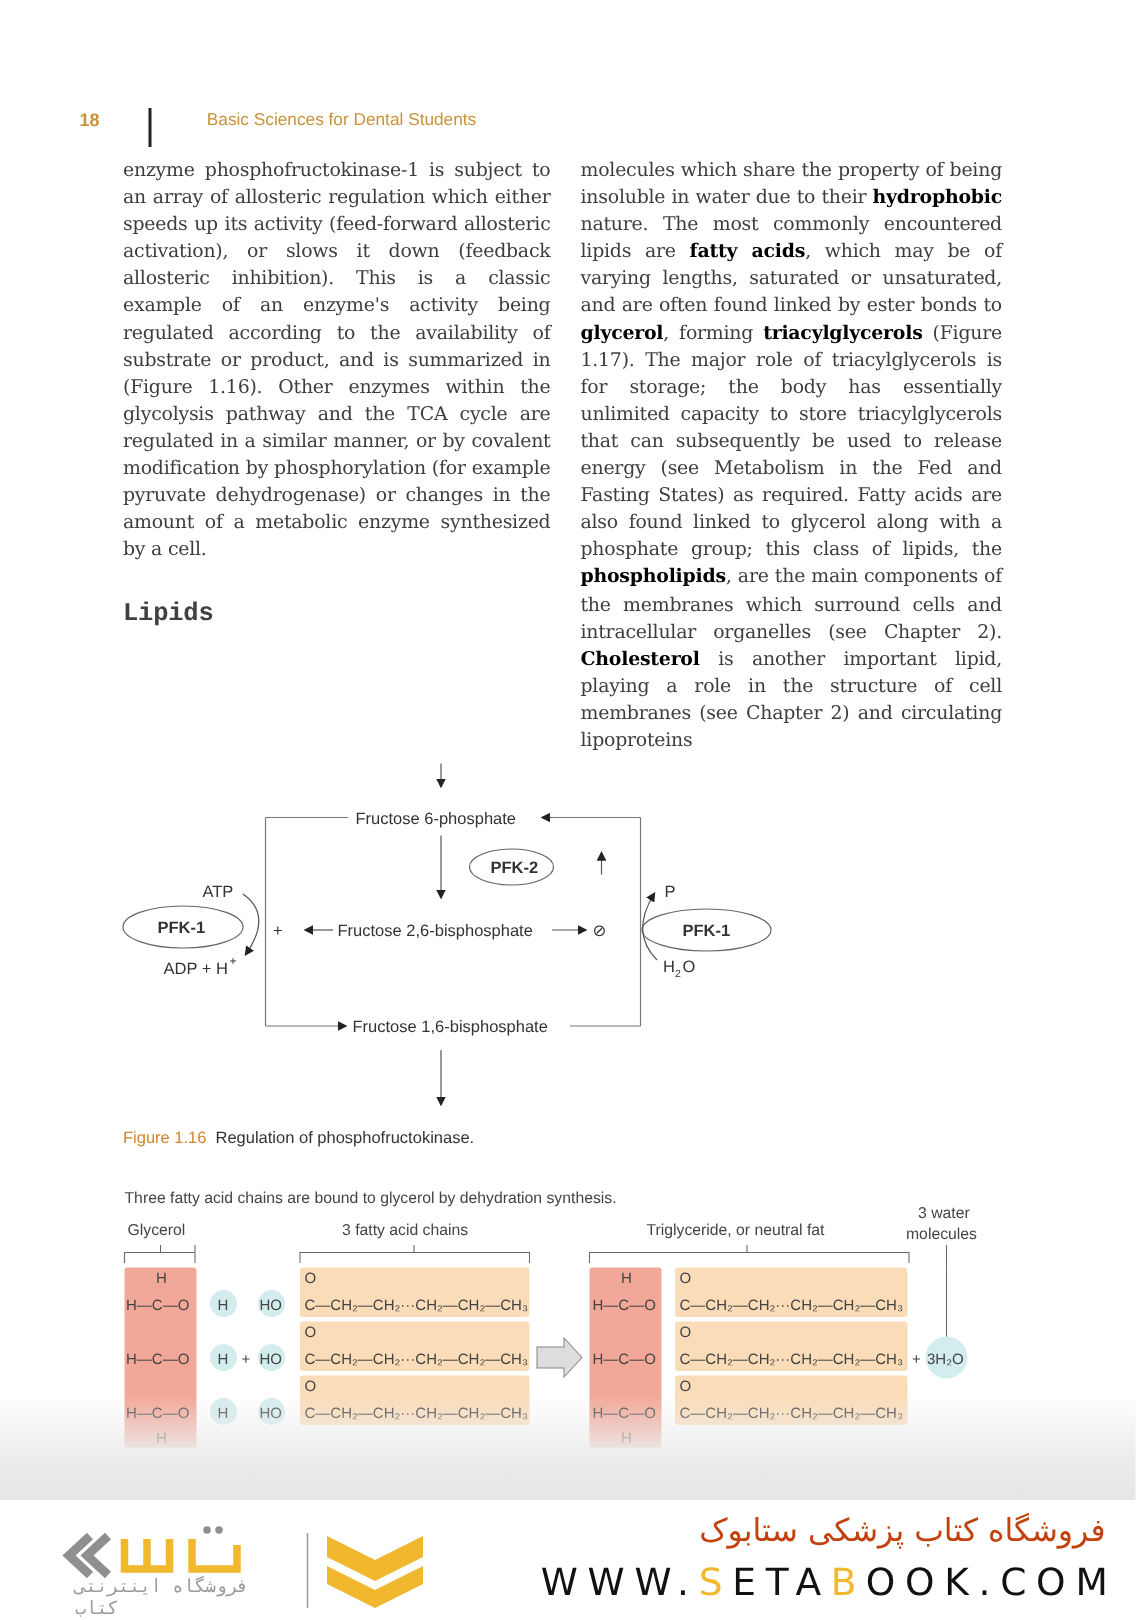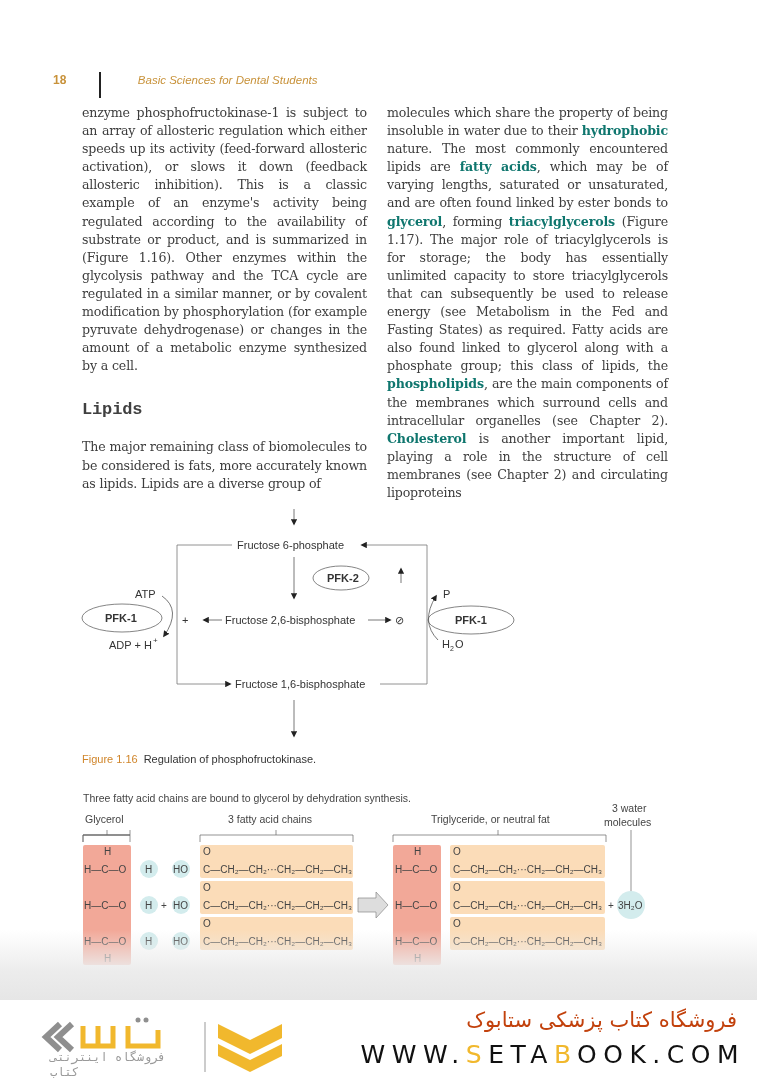--- a/index.html
+++ b/index.html
@@ -18,32 +18,32 @@
   .running-head {
     position: absolute; left: 53px; top: 72px; height: 26px;
     display: flex; align-items: flex-start; gap: 28px;
   }
   .page-num {
     font-family: "Liberation Sans", sans-serif; font-weight: bold; font-size: 12px;
     color: #c8923a; padding-right: 5px; line-height: 16px;
   }
   .head-rule { width: 1.5px; height: 26px; background: #222; margin-right: 9px; }
   .head-title {
-    font-family: "Liberation Sans", sans-serif; font-style: italic; font-size: 11.5px;
+    font-family: "Liberation Sans", sans-serif; font-size: 11.5px;
     color: #c8923a; line-height: 16px;
   }
   .col {
     position: absolute; top: 104px; width: 285px;
     font-size: 12.6px; line-height: 18.1px; text-align: justify;
     color: #3d3d3d; letter-spacing: -0.15px;
   }
   .col-left { left: 82px; }
   .col-right { left: 387px; width: 281px; }
   .col p { margin: 0; }
-  .col b { color: #0f766e; }
+  .col b { color: #000000; }
   .section-heading {
     font-family: Liberation Mono, monospace; font-weight: bold; font-size: 17px;
     color: #404040; margin: 25px 0 18px 0; line-height: 20px;
   }
   .diagram { position: absolute; left: 0; top: 0; }
   .caption {
     position: absolute; font-family: "Liberation Sans", sans-serif; font-size: 11px; color: #333;
   }
   .caption .fig-label { color: #d0852a; font-weight: normal; margin-right: 6px; }
   .footer-banner {
@@ -71,21 +71,20 @@
 
   <div class="running-head">
     <span class="page-num">18</span>
     <span class="head-rule"></span>
     <span class="head-title">Basic Sciences for Dental Students</span>
   </div>
 
   <div class="col col-left">
     <p>enzyme phosphofructokinase-1 is subject to an array of allosteric regulation which either speeds up its activity (feed-forward allosteric activation), or slows it down (feedback allosteric inhibition). This is a classic example of an enzyme's activity being regulated according to the availability of substrate or product, and is summarized in (Figure 1.16). Other enzymes within the glycolysis pathway and the TCA cycle are regulated in a similar manner, or by covalent modification by phosphorylation (for example pyruvate dehydrogenase) or changes in the amount of a metabolic enzyme synthesized by a cell.</p>
     <div class="section-heading">Lipids</div>
-    <p>The major remaining class of biomolecules to be considered is fats, more accurately known as lipids. Lipids are a diverse group of</p>
   </div>
 
   <div class="col col-right">
     <p><span>molecules which share the property of being insoluble in water due to their </span><b>hydrophobic</b><span> nature. The most commonly encountered lipids are </span><b>fatty acids</b><span>, which may be of varying lengths, saturated or unsaturated, and are often found linked by ester bonds to </span><b>glycerol</b><span>, forming </span><b>triacylglycerols</b><span> (Figure 1.17). The major role of triacylglycerols is for storage; the body has essentially unlimited capacity to store triacylglycerols that can subsequently be used to release energy (see Metabolism in the Fed and Fasting States) as required. Fatty acids are also found linked to glycerol along with a phosphate group; this class of lipids, the </span><b>phospholipids</b><span>, are the main components of the membranes which surround cells and intracellular organelles (see Chapter 2). </span><b>Cholesterol</b><span> is another important lipid, playing a role in the structure of cell membranes (see Chapter 2) and circulating lipoproteins</span></p>
   </div>
 
   <svg class="diagram" width="757" height="790" font-family="Liberation Sans, sans-serif" font-size="11" fill="#333">
     <defs>
       <marker id="ah" markerWidth="8" markerHeight="8" refX="6" refY="4" orient="auto">
         <path d="M0,0 L8,4 L0,8 z" fill="#222"></path>

